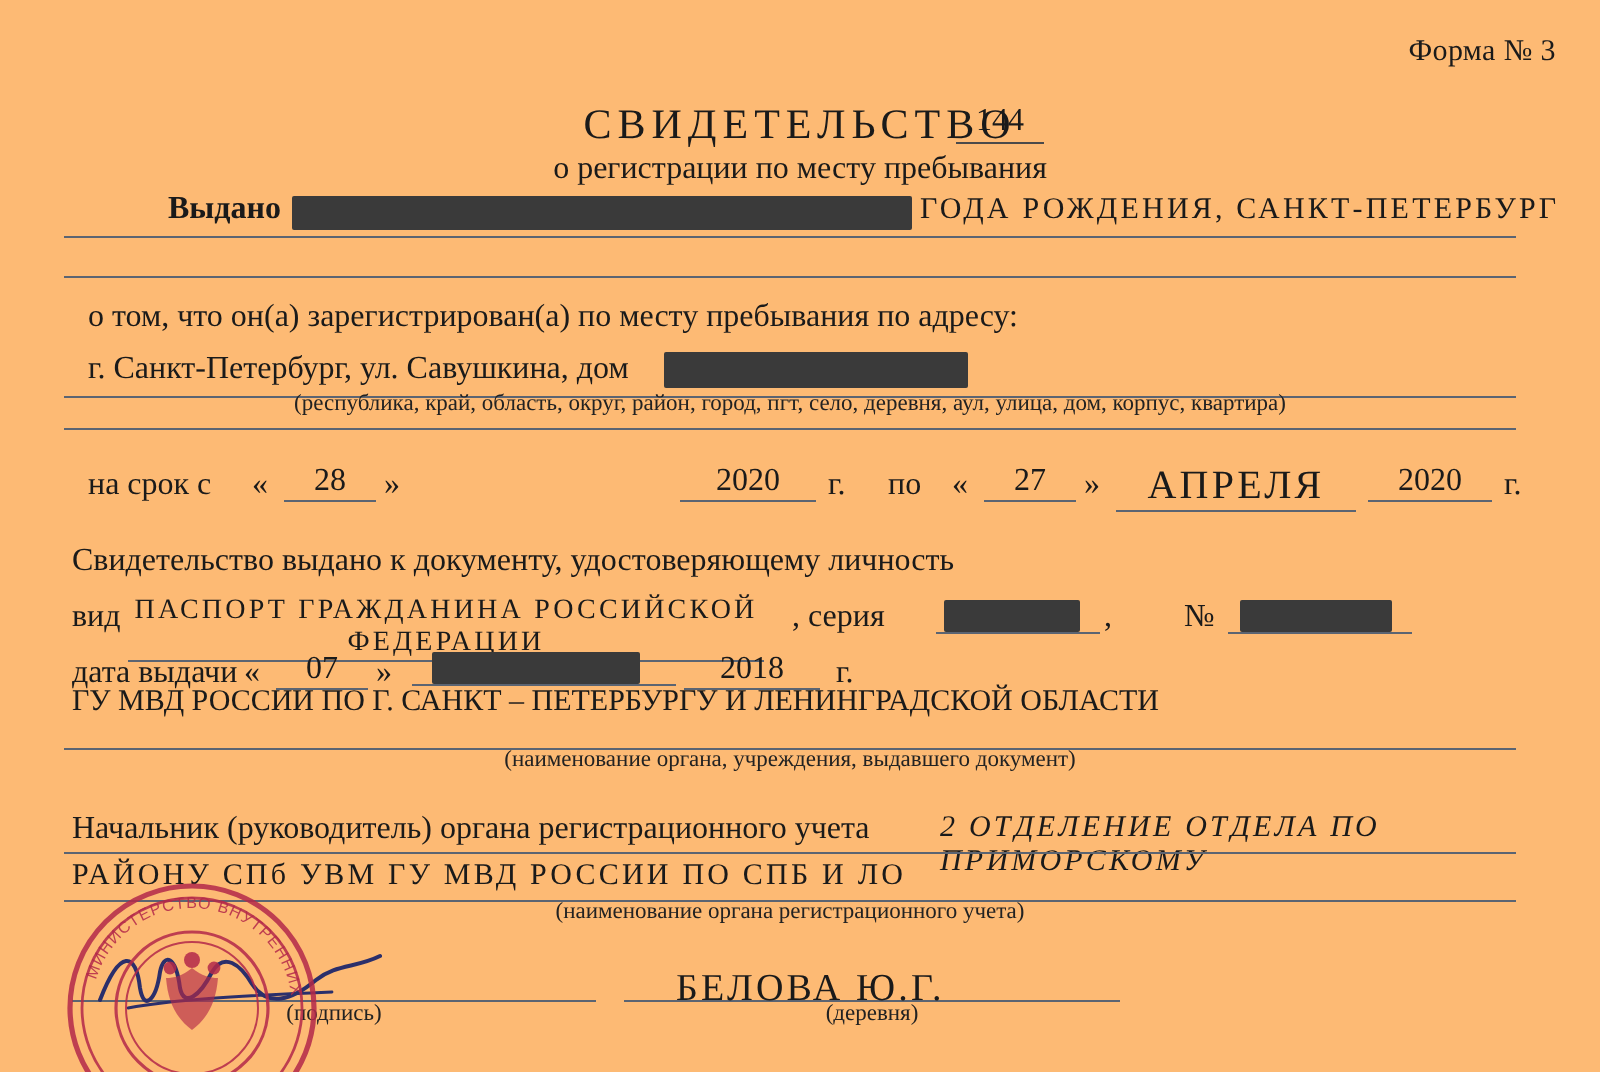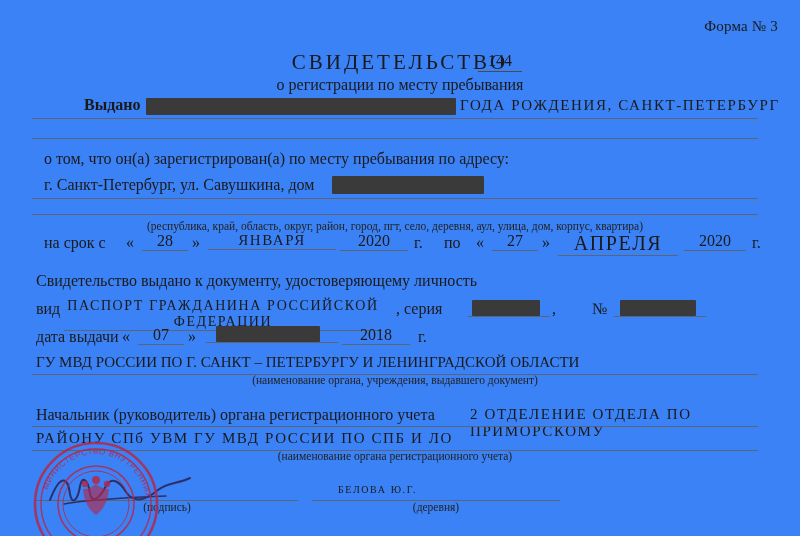--- a/index.html
+++ b/index.html
@@ -4,21 +4,21 @@
 <style>
   html, body {
     margin: 0;
     padding: 0;
     background: #ffffff;
   }
   #page {
     position: relative;
     width: 800px;
     height: 536px;
-    background: #3b82f6;
+    background: #fdba74;
     font-family: "Liberation Serif", serif;
     color: #1a1a1a;
     overflow: hidden;
   }
 
   .abs { position: absolute; }
 
   .form-no {
     top: 18px; right: 22px;
     font-size: 15px;
@@ -100,27 +100,26 @@
   <div class="abs line" style="top:118px; left:32px; width:726px;"></div>
 
   <div class="abs line" style="top:138px; left:32px; width:726px;"></div>
 
   <div class="abs lbl" style="top:176px; left:44px;">г. Санкт-Петербург, ул. Савушкина, дом</div>
 
   <div class="abs lbl" style="top:150px; left:44px;">о том, что он(а) зарегистрирован(а) по месту пребывания по адресу:</div>
   <div class="abs redact" style="top:176px; left:332px; width:152px; height:18px;"></div>
   <div class="abs line" style="top:198px; left:32px; width:726px;"></div>
   <div class="abs line" style="top:214px; left:32px; width:726px;"></div>
-  <div class="abs caption" style="top:220px; left:32px; width:726px;font-family:Liberation Serif, serif;">(республика, край, область, округ, район, город, пгт, село, деревня, аул, улица, дом, корпус, квартира)</div>
+  <div class="abs caption" style="top:196px; left:32px; width:726px;font-family:Liberation Serif, serif;">(республика, край, область, округ, район, город, пгт, село, деревня, аул, улица, дом, корпус, квартира)</div>
 
   <div class="abs lbl" style="top:234px; left:44px;">на срок с</div>
   <div class="abs lbl" style="top:234px; left:126px;">«</div>
   <div class="abs lbl ul-text" style="top:232px; left:142px; width:46px;">28</div>
   <div class="abs lbl" style="top:234px; left:192px;">»</div>
-  <div class="abs lbl ul-text sp-wide" style="top:232px; left:208px; width:128px; font-size:15px;">ЯНВАРЯ</div>
   <div class="abs lbl ul-text" style="top:232px; left:340px; width:68px;">2020</div>
   <div class="abs lbl" style="top:234px; left:414px;">г.</div>
   <div class="abs lbl" style="top:234px; left:444px;">по</div>
   <div class="abs lbl" style="top:234px; left:476px;">«</div>
   <div class="abs lbl ul-text" style="top:232px; left:492px; width:46px;">27</div>
   <div class="abs lbl" style="top:234px; left:542px;">»</div>
   <div class="abs lbl ul-text sp-wide" style="top:232px; left:558px; width:120px; font-size:20px;">АПРЕЛЯ</div>
   <div class="abs lbl ul-text" style="top:232px; left:684px; width:62px;">2020</div>
   <div class="abs lbl" style="top:234px; left:752px;">г.</div>
 
@@ -138,36 +137,36 @@
 
   <div class="abs lbl" style="top:328px; left:36px;">дата выдачи</div>
   <div class="abs lbl" style="top:328px; left:122px;">«</div>
   <div class="abs lbl ul-text" style="top:326px; left:138px; width:46px;">07</div>
   <div class="abs lbl" style="top:328px; left:188px;">»</div>
   <div class="abs redact" style="top:326px; left:216px; width:104px; height:16px;"></div>
   <div class="abs line" style="top:342px; left:206px; width:132px;"></div>
   <div class="abs lbl ul-text" style="top:326px; left:342px; width:68px;">2018</div>
   <div class="abs lbl" style="top:328px; left:418px;">г.</div>
 
-  <div class="abs lbl" style="top:354px; left:36px; font-size:15px;">ГУ  МВД  РОССИИ  ПО  Г. САНКТ – ПЕТЕРБУРГУ  И  ЛЕНИНГРАДСКОЙ ОБЛАСТИ</div>
+  <div class="abs lbl" style="top:343px; left:36px; font-size:15px;">ГУ  МВД  РОССИИ  ПО  Г. САНКТ – ПЕТЕРБУРГУ  И  ЛЕНИНГРАДСКОЙ ОБЛАСТИ</div>
   <div class="abs line" style="top:374px; left:32px; width:726px;"></div>
   <div class="abs caption" style="top:374px; left:32px; width:726px;">(наименование органа, учреждения, выдавшего документ)</div>
 
   <div class="abs lbl" style="top:406px; left:36px;">Начальник (руководитель) органа регистрационного учета</div>
-  <div class="abs lbl sp-wide" style="top:406px; left:470px; font-size:15px;">2 ОТДЕЛЕНИЕ ОТДЕЛА  ПО ПРИМОРСКОМУ</div>
+  <div class="abs lbl sp-wide" style="top:406px; left:470px; font-size:15px;font-style:italic;">2 ОТДЕЛЕНИЕ ОТДЕЛА  ПО ПРИМОРСКОМУ</div>
   <div class="abs line" style="top:426px; left:32px; width:726px;"></div>
   <div class="abs lbl sp-wide" style="top:430px; left:36px; font-size:15px;">РАЙОНУ СПб УВМ  ГУ  МВД  РОССИИ  ПО СПБ  И  ЛО</div>
   <div class="abs line" style="top:450px; left:32px; width:726px;"></div>
   <div class="abs caption" style="top:450px; left:32px; width:726px;">(наименование органа регистрационного учета)</div>
 
   <div class="abs line" style="top:500px; left:36px; width:262px;"></div>
   <div class="abs caption" style="top:501px; left:36px; width:262px;">(подпись)</div>
 
   <div class="abs line" style="top:500px; left:312px; width:248px;"></div>
-  <div class="abs lbl sp-wide" style="top:484px; left:338px; font-size:10px;">БЕЛОВА Ю.Г.</div>
+  <div class="abs lbl sp-wide" style="top:484px; left:338px; font-size:19px;">БЕЛОВА Ю.Г.</div>
   <div class="abs caption" style="top:501px; left:312px; width:248px;">(деревня)</div>
 
   <div class="abs sign">
     <svg width="150" height="40" viewBox="0 0 150 40">
       <path d="M4 30 C 14 4, 22 6, 24 24 C 26 36, 32 30, 34 16 C 36 6, 42 8, 44 24 C 46 34, 54 28, 60 16 C 66 6, 74 12, 80 22 C 88 34, 100 30, 112 20 C 122 12, 132 14, 144 8" fill="none" stroke="#2b2f6b" stroke-width="2" stroke-linecap="round"></path>
       <path d="M18 34 C 40 30, 70 28, 120 26" fill="none" stroke="#2b2f6b" stroke-width="1.4" stroke-linecap="round"></path>
     </svg>
   </div>
 
   <div class="abs stamp">

